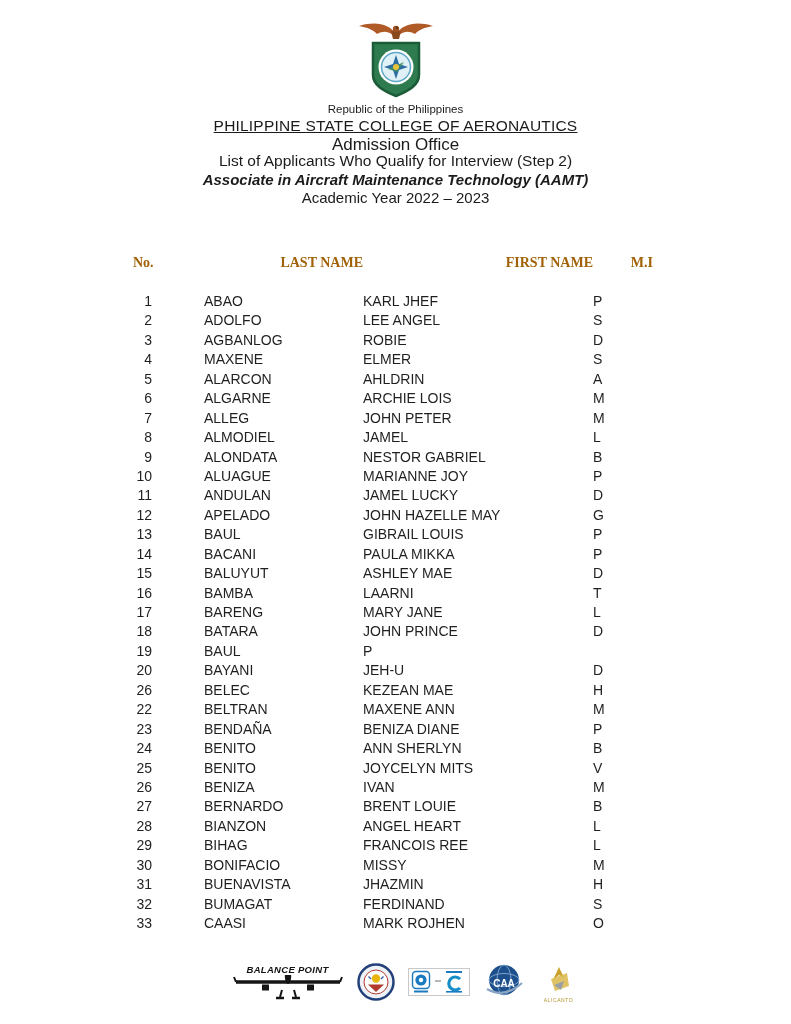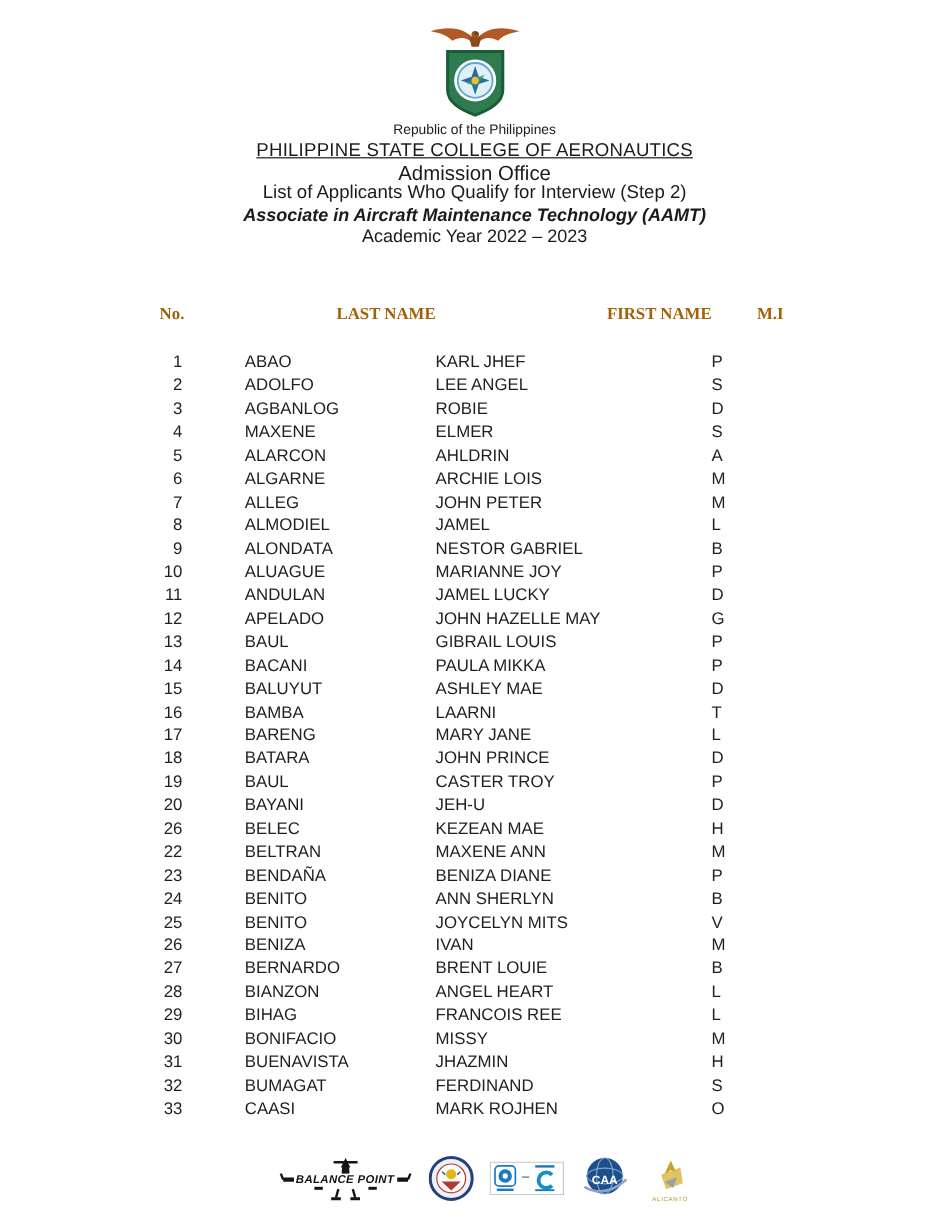--- a/index.html
+++ b/index.html
@@ -39,21 +39,21 @@
   .trow div { white-space:nowrap; }
 
   
   .footer {
     position:absolute; top:950px; left:0; width:100%;
     display:flex; justify-content:center; align-items:center; gap:13px;
     transform:translateX(10px);
   }
   .lg-bp { position:relative; width:112px; height:46px; }
   .lg-bp-text {
-    position:absolute; top:16px; left:50%; transform:translateX(-50%);
+    position:absolute; top:3px; left:50%; transform:translateX(-50%);
     background:#fff; padding:0 2px; font-weight:700; font-style:italic;
     font-size:9.5px; letter-spacing:0.3px; color:#121212; white-space:nowrap;
   }
   .lg-al { display:flex; flex-direction:column; align-items:center; width:42px; }
   .lg-al-text { font-size:5px; letter-spacing:0.6px; color:#b39226; margin-top:1px; }
 </style>
 </head>
 <body>
 
 <div class="page">
@@ -198,21 +198,20 @@
     </div>
       <div class="trow">
       <div class="c-no">18</div>
       <div class="c-last">BATARA</div>
       <div class="c-first">JOHN PRINCE</div>
       <div class="c-mi">D</div>
     </div>
       <div class="trow">
       <div class="c-no">19</div>
       <div class="c-last">BAUL</div>
-      <div class="c-first">CASTER TROY</div>
       <div class="c-mi">P</div>
     </div>
       <div class="trow">
       <div class="c-no">20</div>
       <div class="c-last">BAYANI</div>
       <div class="c-first">JEH-U</div>
       <div class="c-mi">D</div>
     </div>
       <div class="trow">
       <div class="c-no">26</div>

